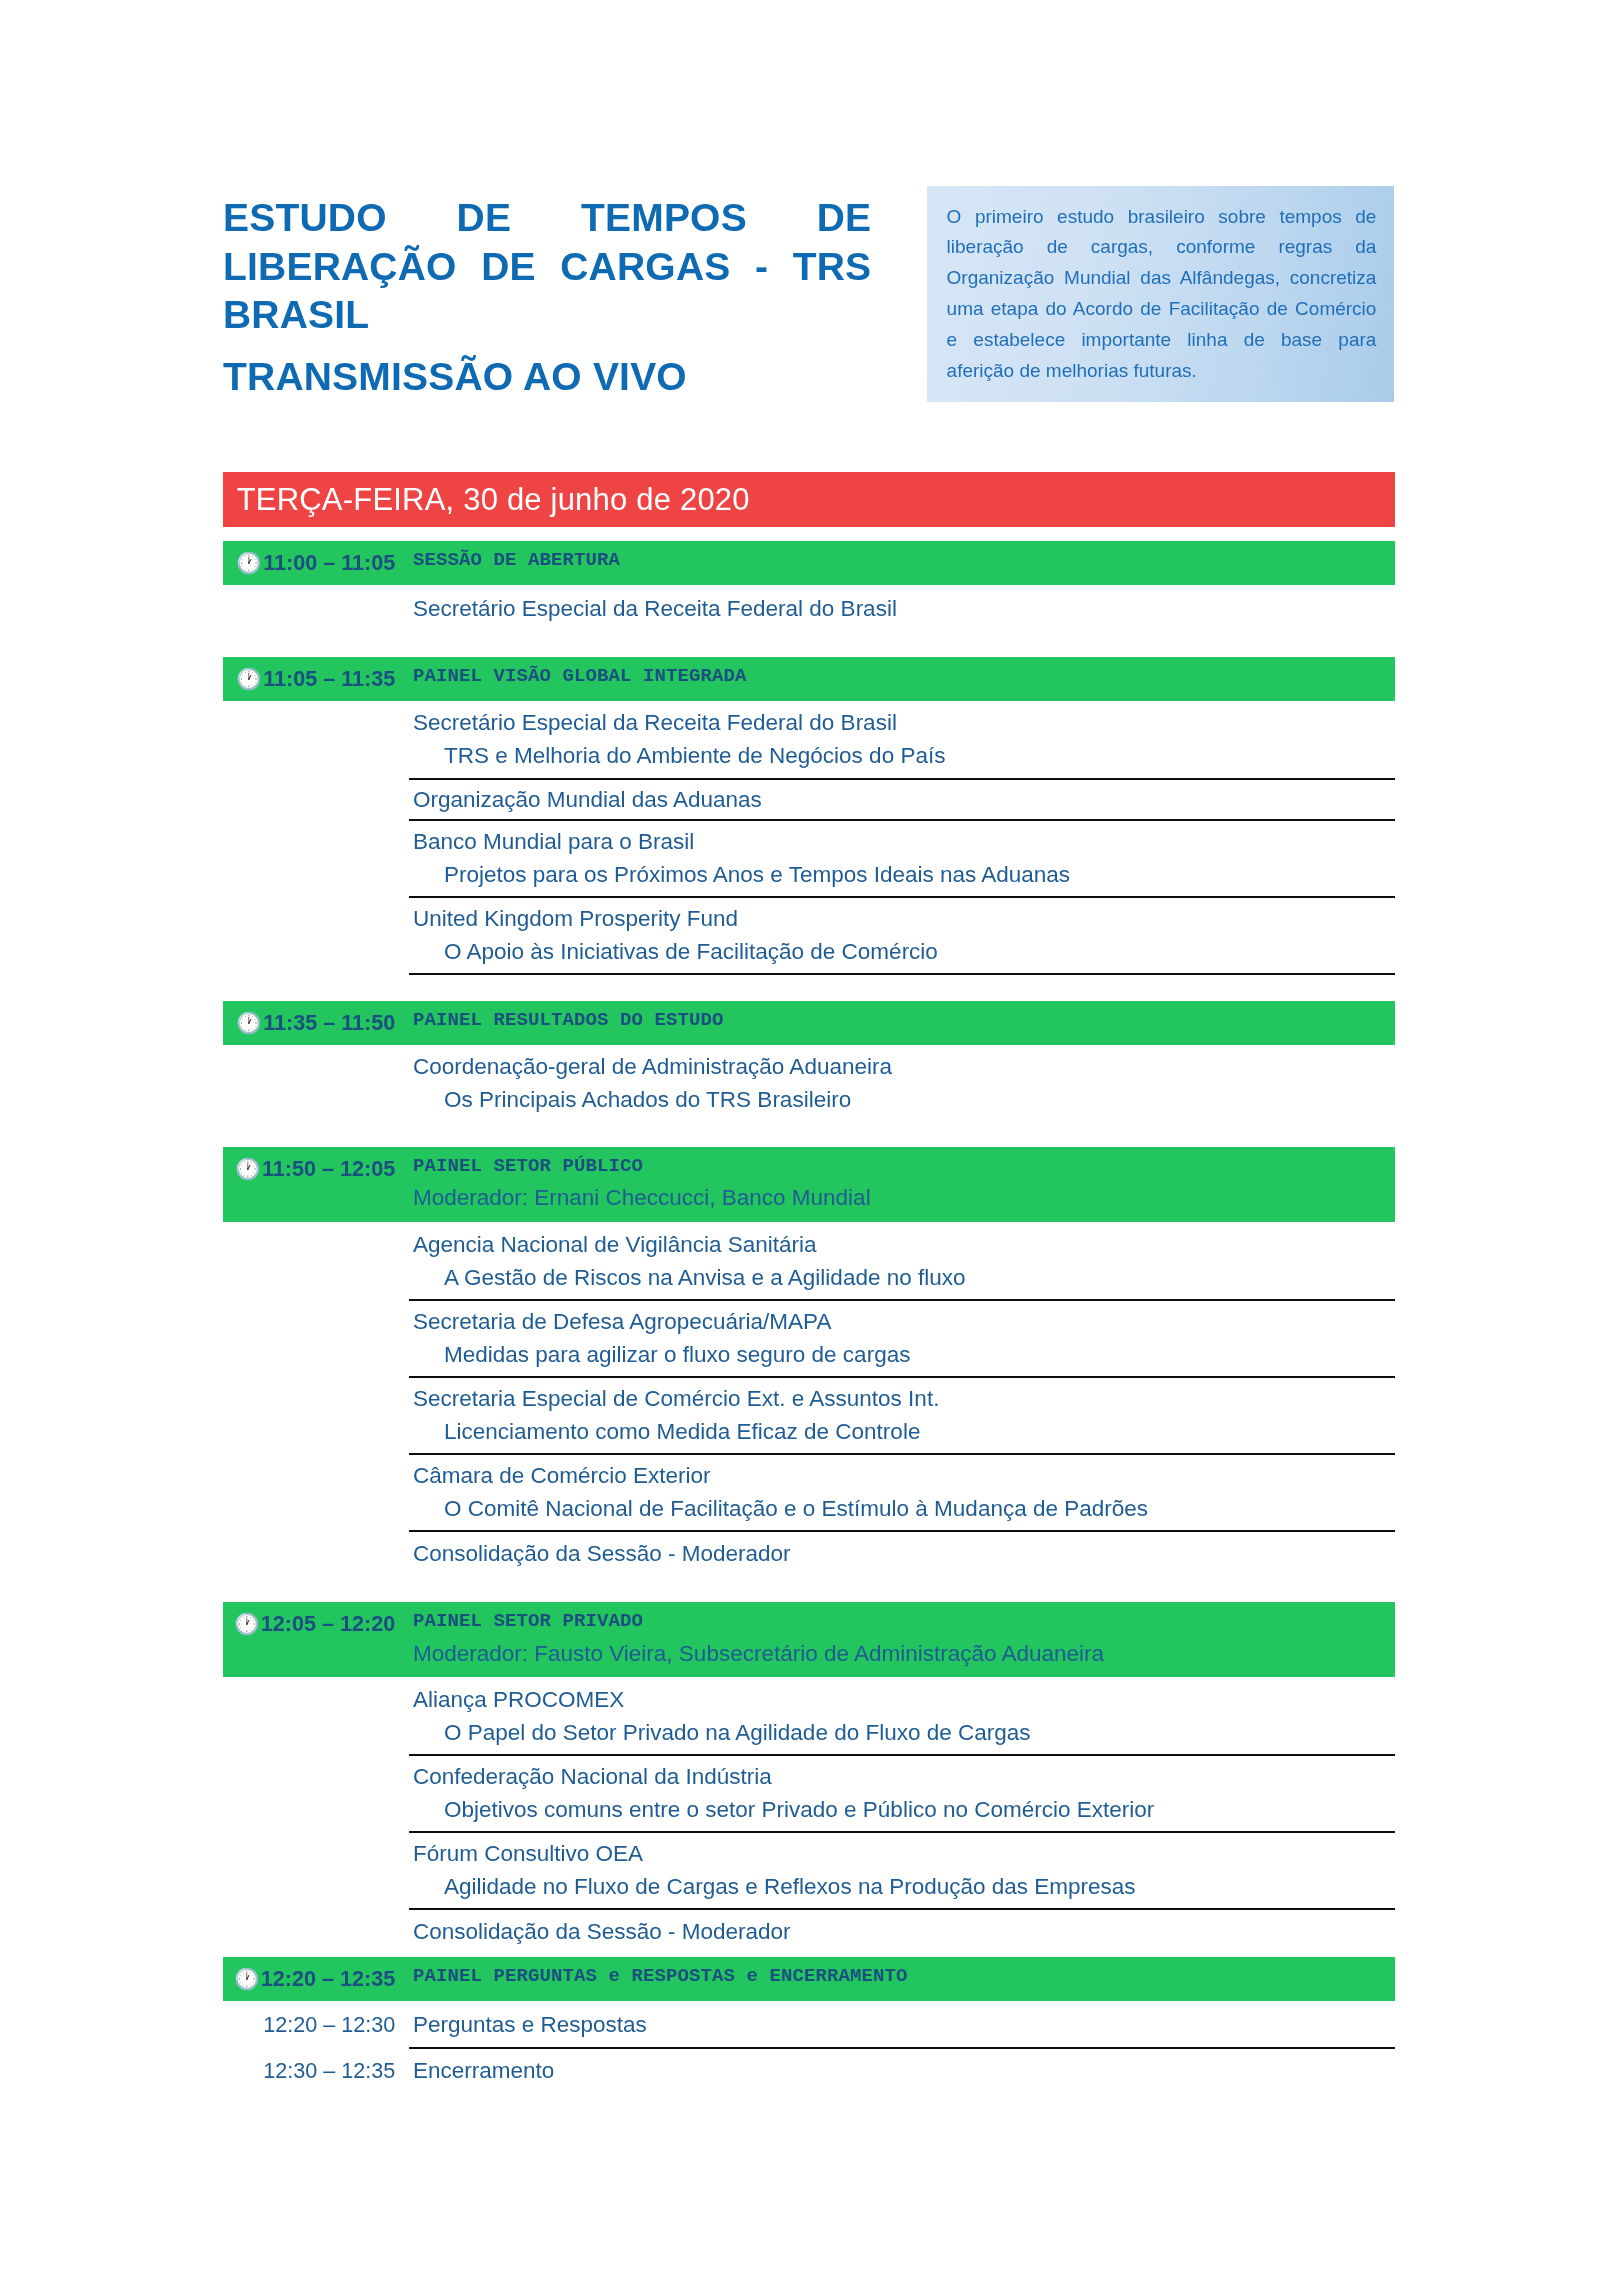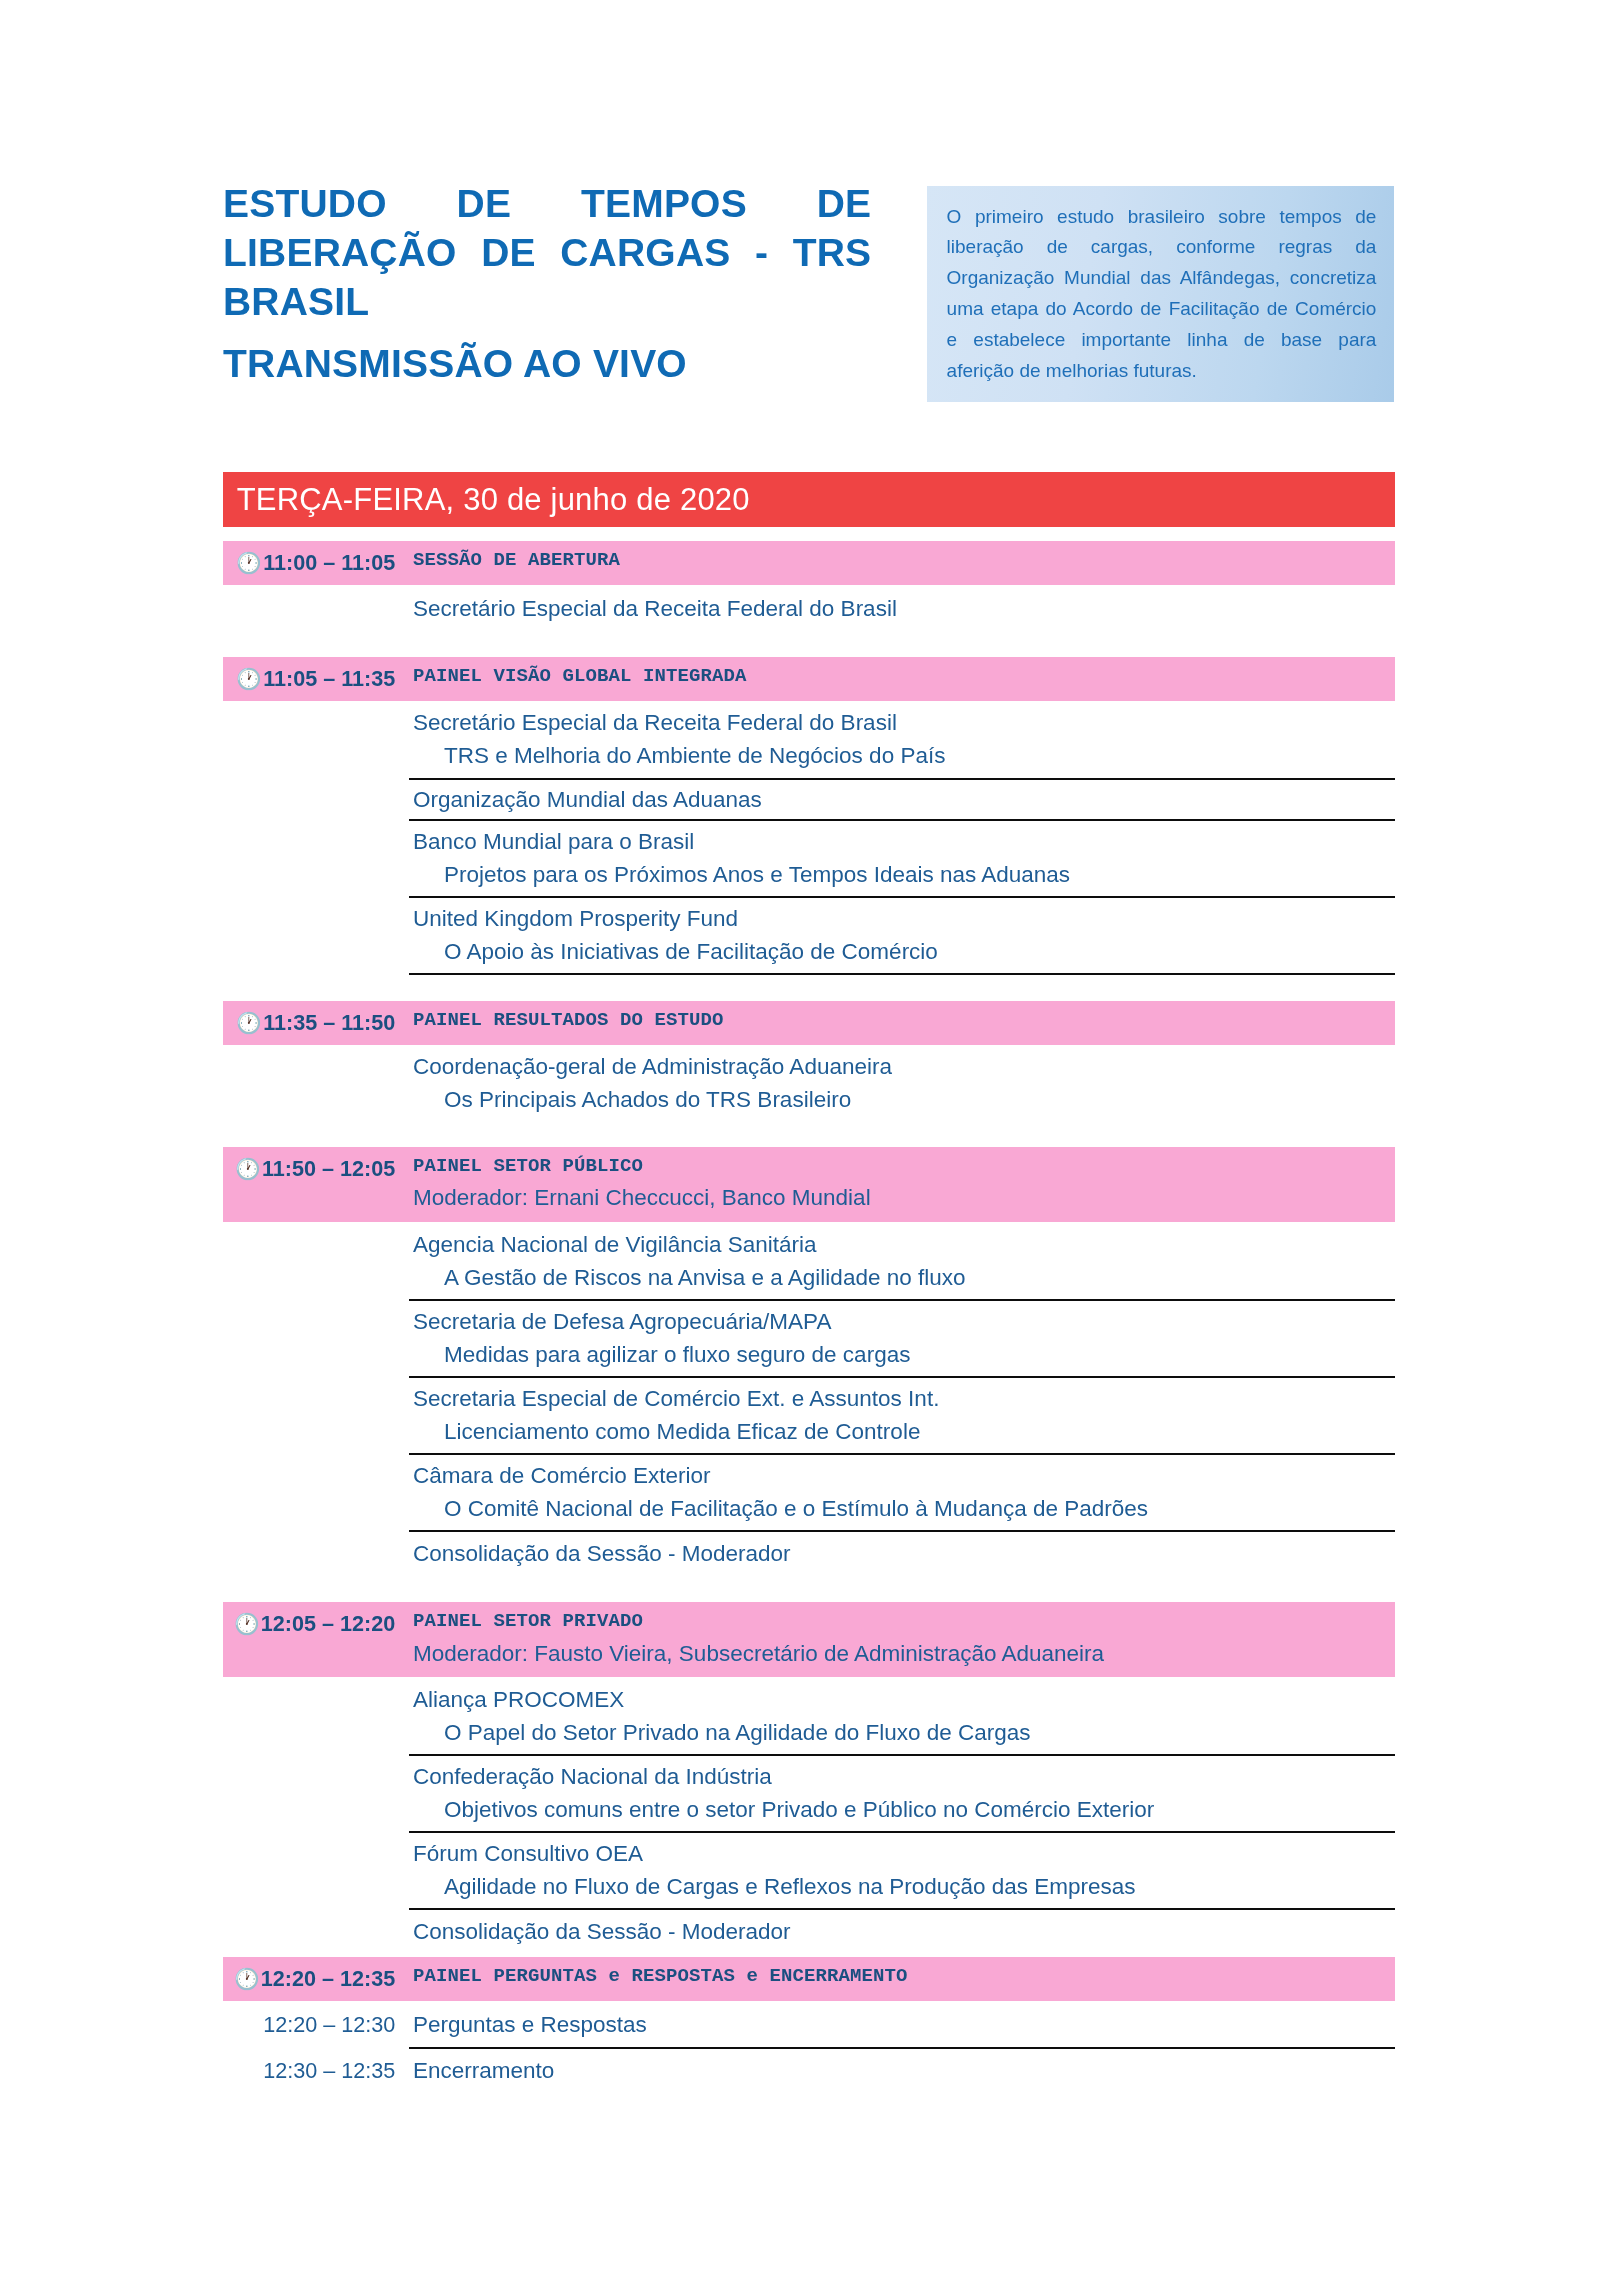--- a/index.html
+++ b/index.html
@@ -23,21 +23,21 @@
     height: 2293px;
   }
 
   
   .header {
     position: absolute;
     left: 223px;
     top: 167px;
     width: 1171px;
     display: flex;
-    align-items: center;
+    align-items: flex-end;
     gap: 40px;
   }
 
   .title-block {
     width: 676px;
     padding-right: 15.7px;
     box-sizing: border-box;
   }
   .title-line {
     font-size: 39px;
@@ -100,21 +100,21 @@
     width: 100%;
   }
   .session-gap {
     height: 25.5px;
   }
   .session-gap.small {
     height: 2px;
   }
 
   .sess-head {
-    background: #f9a8d4;
+    background: #22c55e;
     display: flex;
     align-items: flex-start;
     padding: 6.9px 0 7.8px 0;
   }
 
   .time-col {
     width: 186px;
     min-width: 186px;
     box-sizing: border-box;
     text-align: right;

